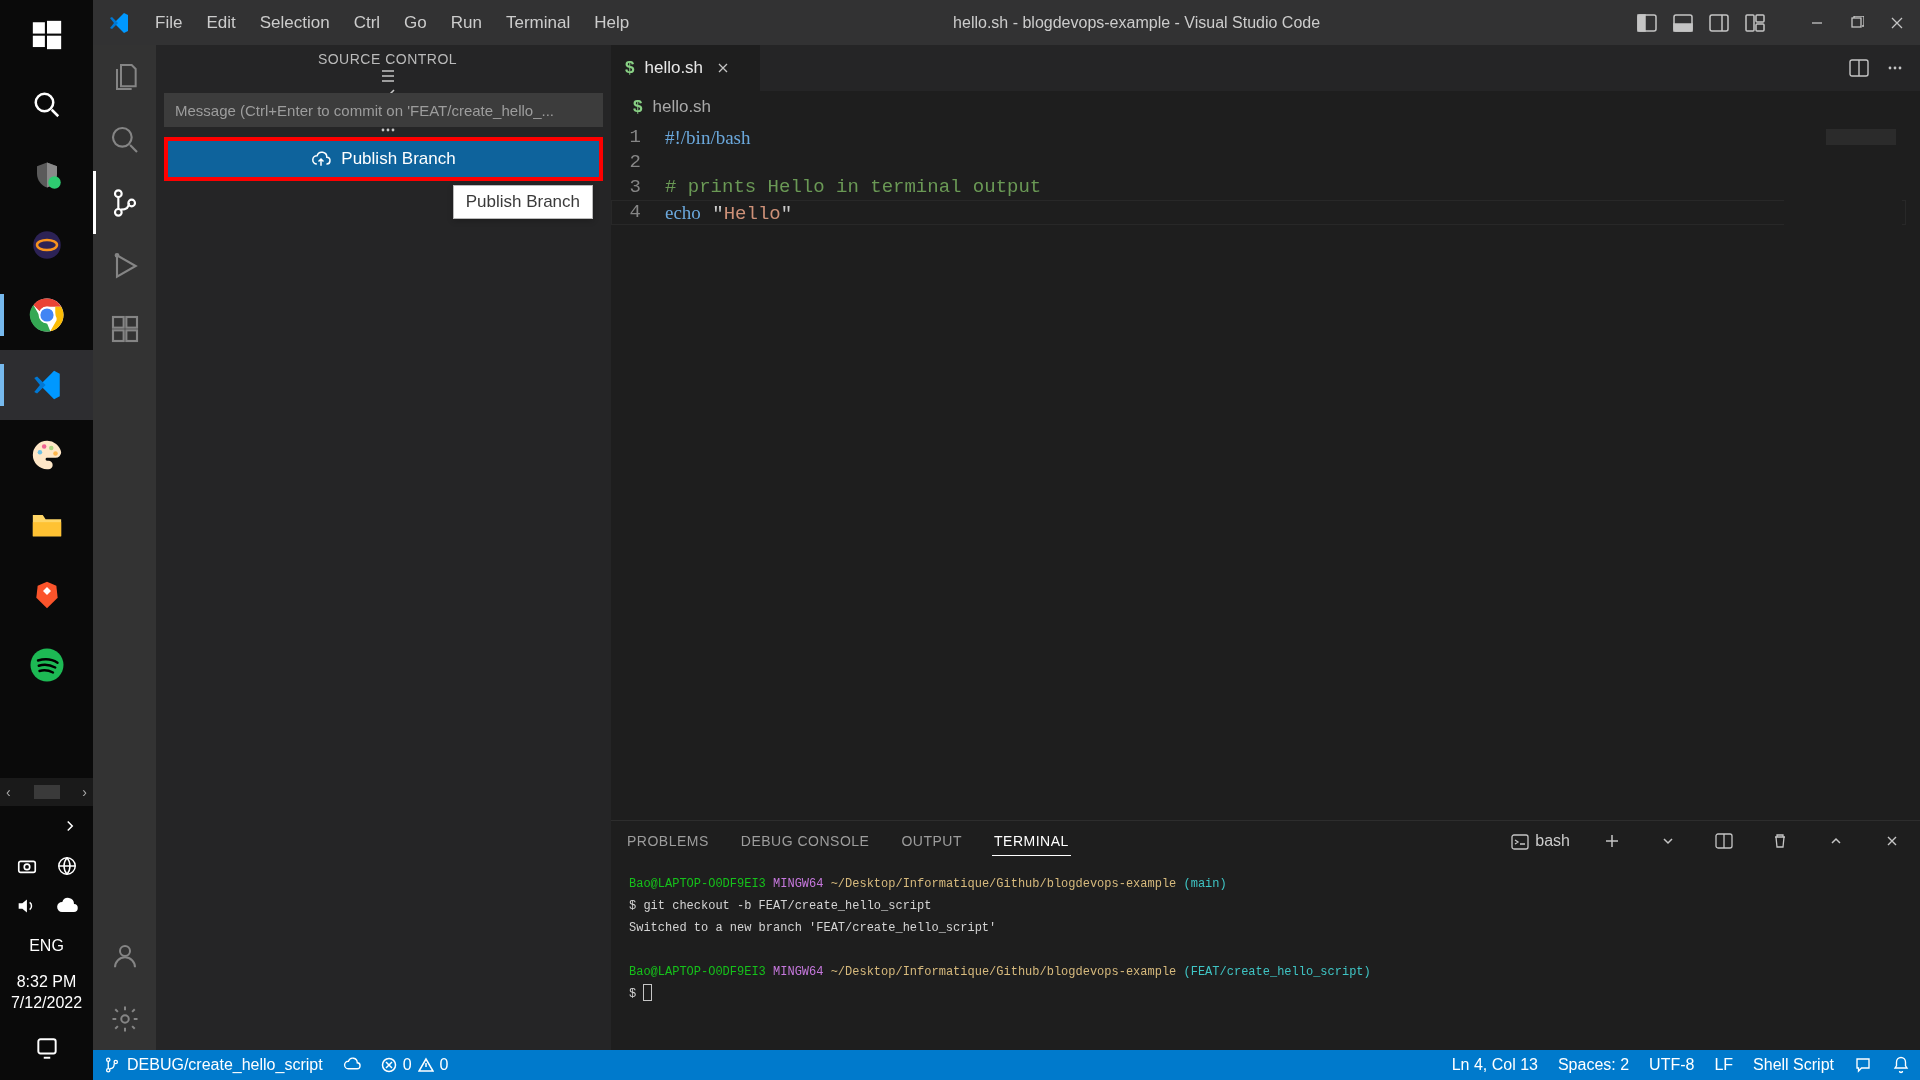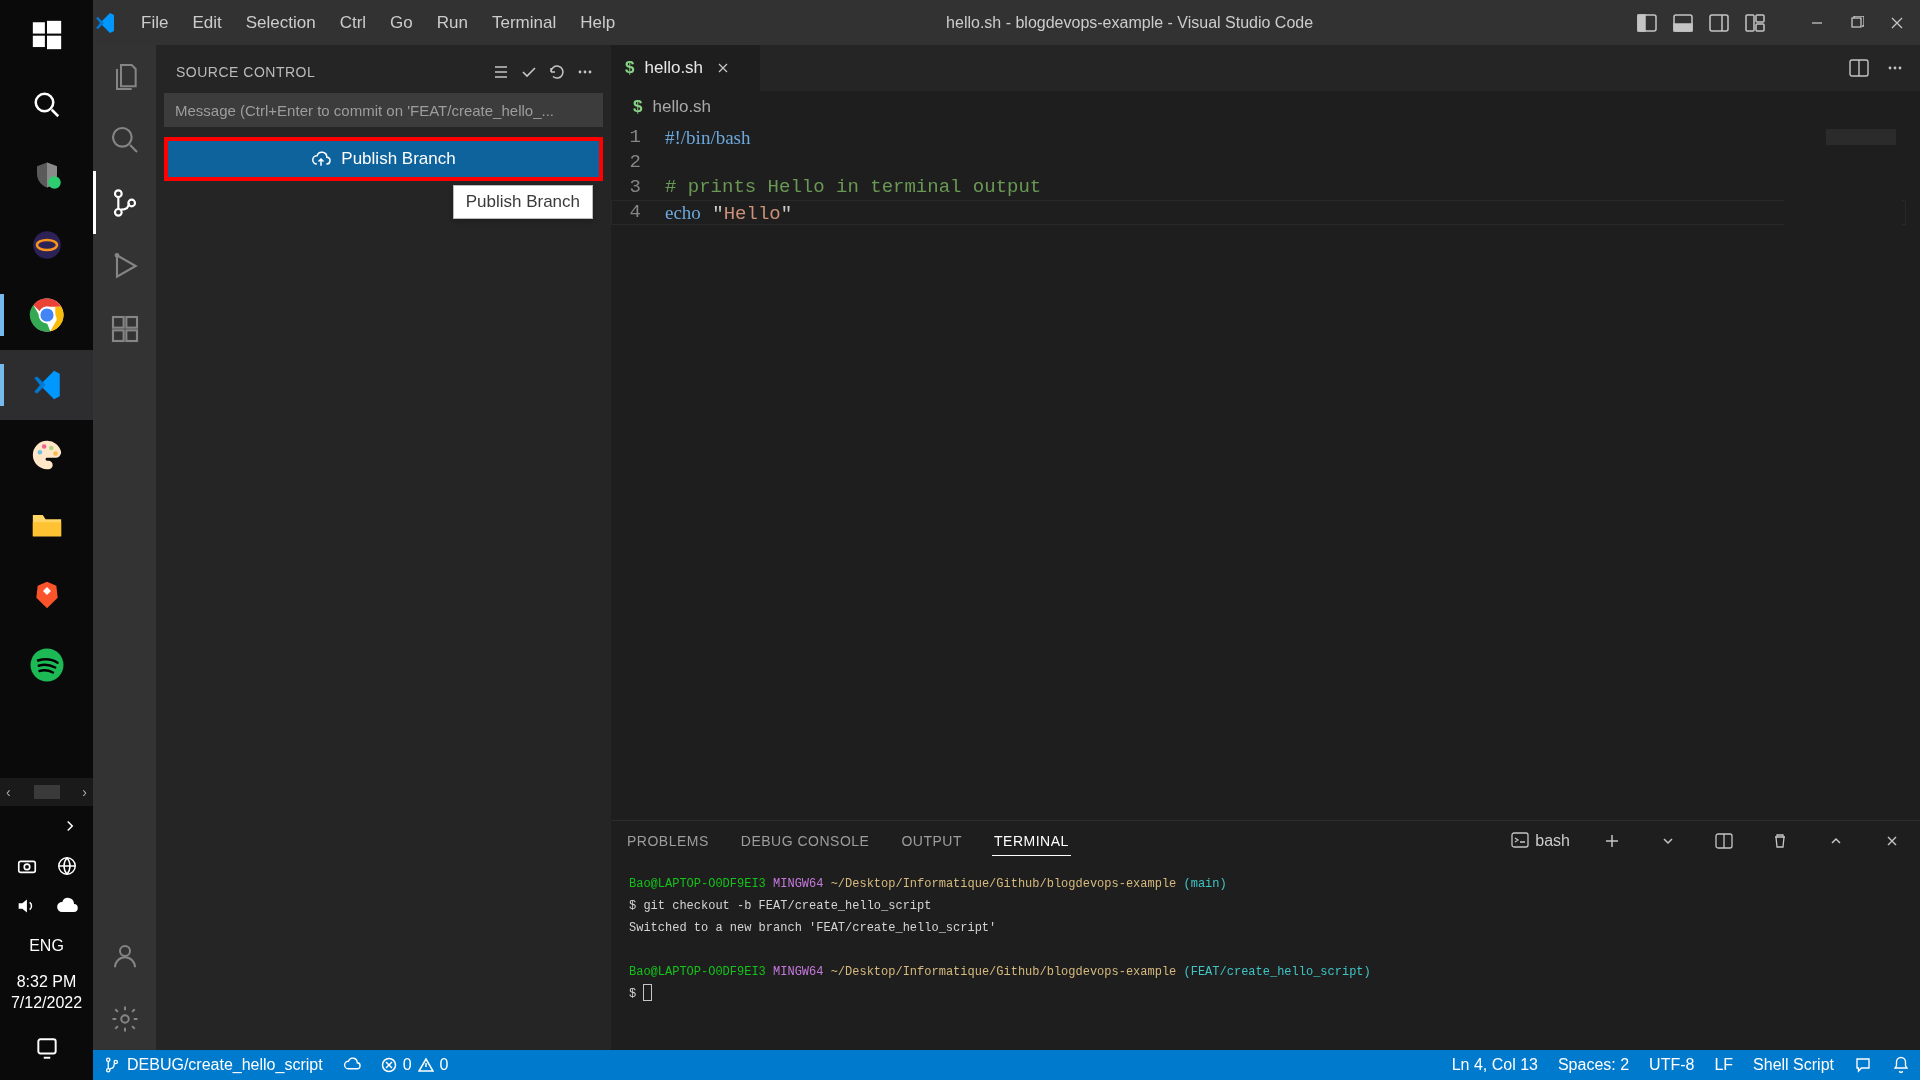--- a/index.html
+++ b/index.html
@@ -32,21 +32,21 @@
 .task-scroll { display:flex; align-items:center; justify-content:space-between; height:28px; padding:0 6px; background:#1a1a1a; width:93px; }
 .task-scroll span { color:#aaa; font-size:14px; }
 .task-scroll .box { width:26px; height:14px; background:#3a3a3a; }
 
 
 .vscode { flex:1; display:flex; flex-direction:column; height:1080px; }
 
 
 .titlebar {
   height: 45px; background:#323233; display:flex; align-items:center;
-  color:#cccccc;
+  padding-left:14px; color:#cccccc;
 }
 .titlebar .logo { margin-right:12px; }
 .titlebar .menu { display:flex; gap:0px; }
 .titlebar .menu span { padding:0 12px; font-size:17px; cursor:default; }
 .titlebar .title { flex:1; text-align:center; font-size:16px; color:#cccccc; }
 .titlebar .tcontrols { display:flex; align-items:center; gap:6px; padding-right:6px; }
 .titlebar .tctl { width:34px; height:45px; display:flex; align-items:center; justify-content:center; }
 .titlebar .lay { width:30px; height:45px; display:flex; align-items:center; justify-content:center; }
 
 
@@ -67,21 +67,21 @@
 .act-item.active svg { stroke:#ffffff; }
 .act-spacer { flex:1; }
 
 
 .sidebar {
   width: 455px; background:#252526; display:flex; flex-direction:column;
   padding-top:6px;
 }
 .sidebar .hdr {
   display:flex; align-items:center; height:42px; padding:0 12px 0 20px;
-  font-size:14px; letter-spacing:0.5px; color:#bbbbbb;
+  font-size:14px; letter-spacing:0.5px; color:#bbbbbb;flex-direction:column;
 }
 .sidebar .hdr .lbl { flex:1; }
 .sidebar .hdr .ic { width:28px; height:28px; display:flex; align-items:center; justify-content:center; }
 .sidebar .content { padding:0 8px; }
 .msg-input {
   width:100%; height:34px; background:#3c3c3c; border:1px solid #3c3c3c;
   padding:0 10px; font-size:15px; color:#cccccc; outline:none;
 }
 .msg-input::placeholder { color:#9d9d9d; }
 .publish-wrap {
@@ -128,21 +128,21 @@
 .minimap .mm { position:absolute; top:6px; right:6px; width:70px; height:16px; background:#2b2b2b; }
 .editor-scroll { width:18px; background:#1e1e1e; }
 
 
 .panel { height:230px; border-top:1px solid #2d2d2d; display:flex; flex-direction:column; background:#1e1e1e; }
 .panel-tabs { height:40px; display:flex; align-items:center; padding:0 14px; gap:28px; font-size:14px; color:#9d9d9d; position:relative; }
 .panel-tabs .pt { letter-spacing:.5px; padding:6px 2px; cursor:default; }
 .panel-tabs .pt.active { color:#ffffff; border-bottom:1px solid #ffffff; }
 .panel-tabs .pspacer { flex:1; }
 .panel-tabs .pic { width:28px; height:28px; display:flex; align-items:center; justify-content:center; }
-.panel-tabs .shell { display:flex; align-items:flex-start; gap:6px; font-size:16px; color:#cccccc;margin-left:36px; }
+.panel-tabs .shell { display:flex; align-items:flex-end; gap:6px; font-size:16px; color:#cccccc;margin-left:36px; }
 .term { flex:1; padding:12px 18px 12px; font-family:Consolas,"Courier New",monospace; font-size:12px; line-height:22px; overflow:hidden; }
 .term .g { color:#15c21a; }
 .term .p { color:#c678dd; }
 .term .y { color:#d7ba7d; }
 .term .c { color:#3fc5c5; }
 .term .w { color:#d4d4d4; }
 
 
 .statusbar {
   height:30px; background:#007acc; color:#ffffff;

